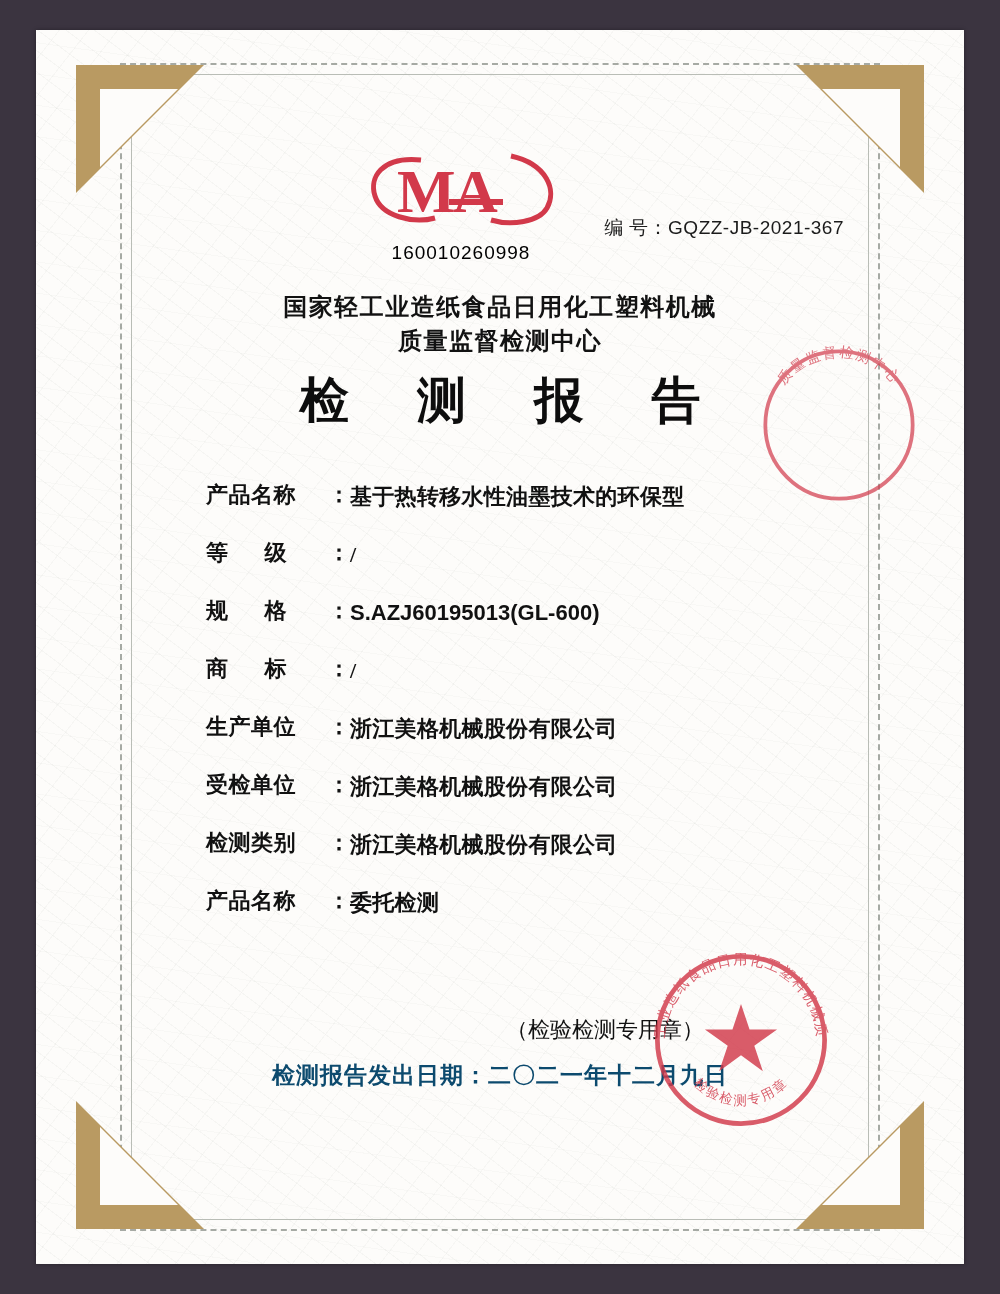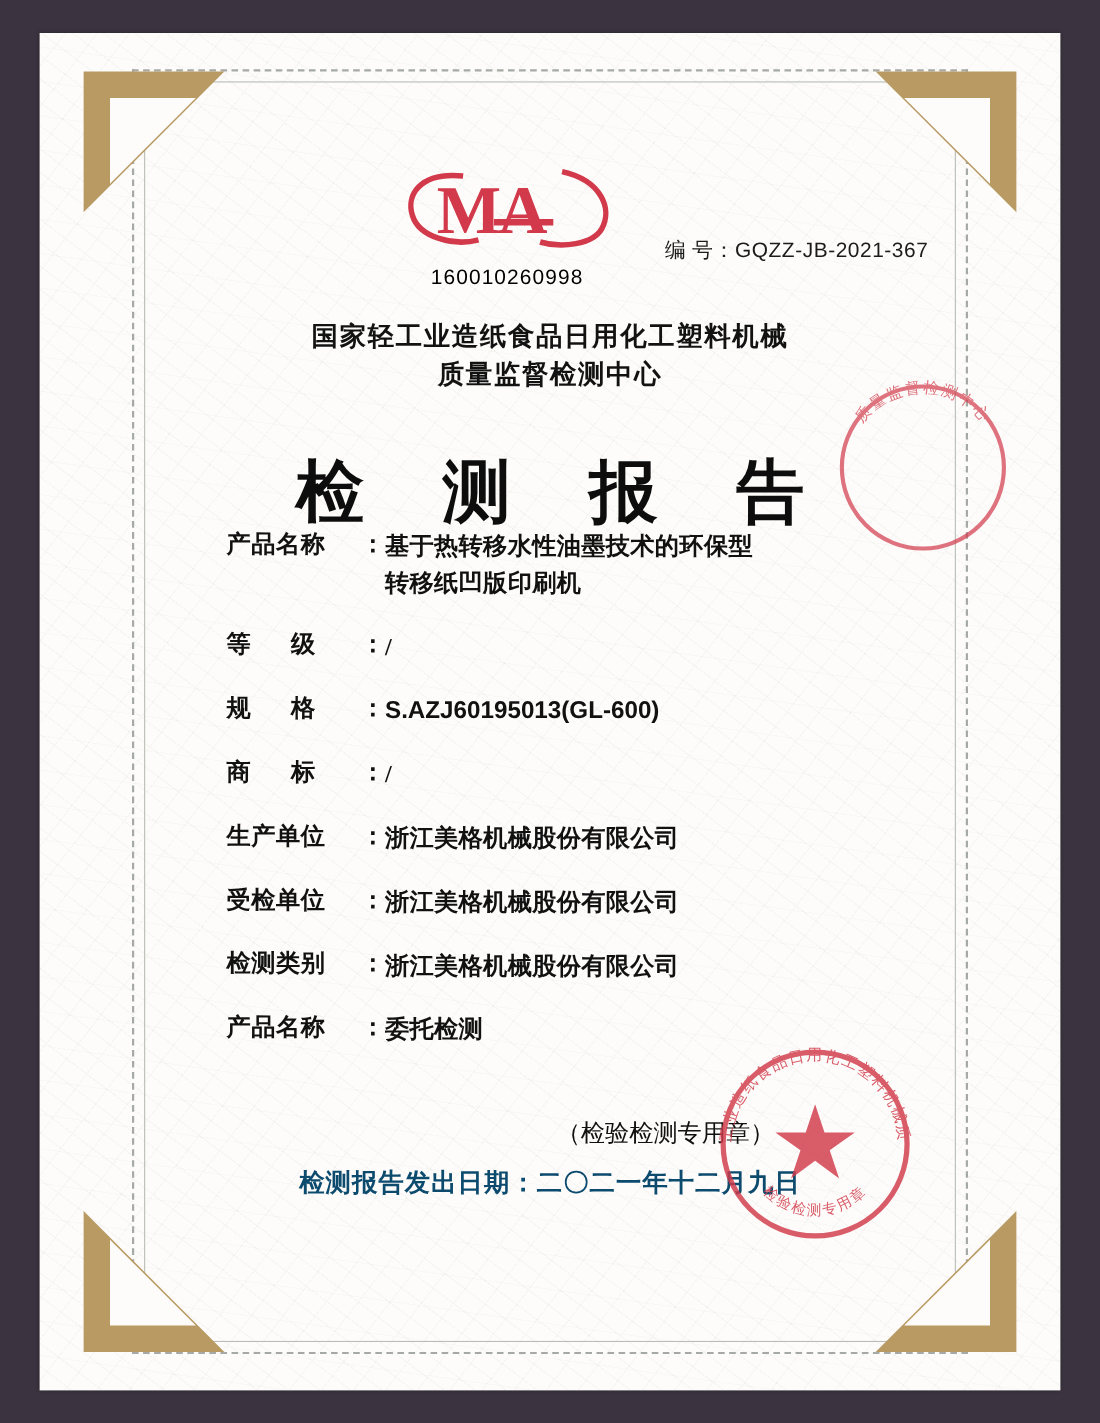--- a/index.html
+++ b/index.html
@@ -150,26 +150,25 @@
     line-height: 34px;
     letter-spacing: 1.5px;
     color: #121212;
   }
 
   .big-title {
     position: absolute;
     left: 0; right: 0;
     top: 278px;
     text-align: center;
-    font-size: 62px;
+    font-size: 49px;
     font-weight: bold;
     letter-spacing: 28px;
     text-indent: 28px;
     color: #0d0d0d;
-    margin-top: 37px;
   }
 
   .fields {
     position: absolute;
     left: 60px;
     right: 0;
     top: 390px;
     font-size: 22px;
     color: #111;
   }
@@ -303,21 +302,20 @@
 
       <div class="big-title">检 测 报 告</div>
 
       <div class="fields">
 
         <div class="field-row">
           <div class="field-label">产品名称</div>
           <div class="field-colon">：</div>
           <div class="field-value">
             <span>基于热转移水性油墨技术的环保型</span>
-            <span class="line2">转移纸凹版印刷机</span>
           </div>
         </div>
 
         <div class="field-row">
           <div class="field-label">等      级</div>
           <div class="field-colon">：</div>
           <div class="field-value">/</div>
         </div>
 
         <div class="field-row">

